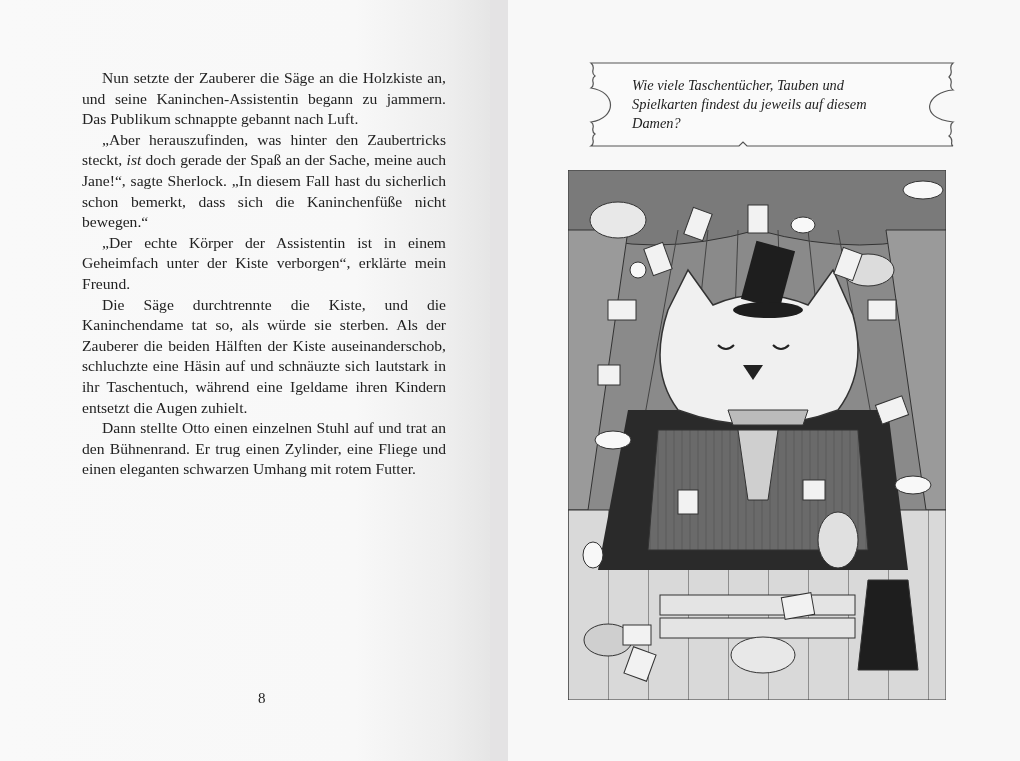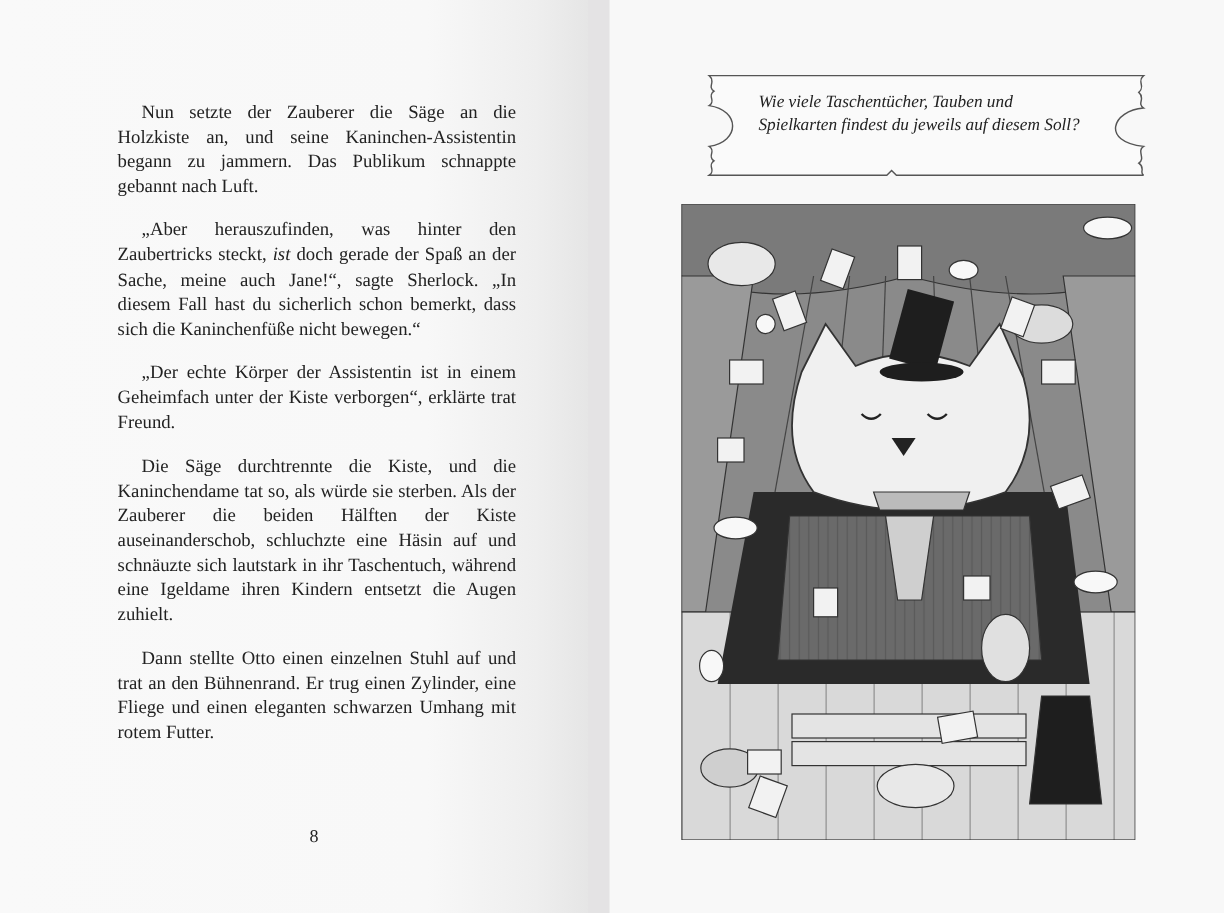--- a/index.html
+++ b/index.html
@@ -19,21 +19,21 @@
   .page-right {
     position: absolute; left: 508px; top: 0; width: 512px; height: 761px;
     background: #f8f8f8;
   }
   .text-block {
     position: absolute; left: 82px; top: 68px; width: 364px;
     font-family: "Liberation Serif", serif;
     font-size: 15.6px; line-height: 20.6px; color: #222;
     text-align: justify; hyphens: manual;
   }
-  .text-block p { margin: 16px; text-indent: 20px; }
+  .text-block p { margin: 0; text-indent: 20px; }
   .page-number {
     position: absolute; left: 258px; top: 690px;
     font-family: "Liberation Serif", serif; font-size: 15px; color: #222;
   }
   .banner {
     position: absolute; left: 587px; top: 60px; width: 370px; height: 88px;
   }
   .banner svg { position: absolute; left: 0; top: 0; }
   .banner-text {
     position: absolute; left: 45px; top: 16px; width: 270px;
@@ -46,35 +46,35 @@
   }
   .illustration svg { position: absolute; left: -1.5px; top: -1.5px; }
 </style>
 </head>
 <body>
 
 <div class="page-left">
   <div class="text-block">
     <p>Nun setzte der Zauberer die Säge an die Holzkiste an, und seine Kaninchen-Assistentin begann zu jammern. Das Publikum schnappte gebannt nach Luft.</p>
     <p><span>„Aber herauszufinden, was hinter den Zaubertricks steckt, </span><i>ist</i><span> doch gerade der Spaß an der Sache, meine auch Jane!“, sagte Sherlock. „In diesem Fall hast du sicherlich schon bemerkt, dass sich die Kaninchenfüße nicht bewegen.“</span></p>
-    <p>„Der echte Körper der Assistentin ist in einem Geheimfach unter der Kiste verborgen“, erklärte trat Freund.</p>
+    <p>„Der echte Körper der Assistentin ist in einem Geheimfach unter der Kiste verborgen“, erklärte mein Freund.</p>
     <p>Die Säge durchtrennte die Kiste, und die Kaninchendame tat so, als würde sie sterben. Als der Zauberer die beiden Hälften der Kiste auseinanderschob, schluchzte eine Häsin auf und schnäuzte sich lautstark in ihr Taschentuch, während eine Igeldame ihren Kindern entsetzt die Augen zuhielt.</p>
     <p>Dann stellte Otto einen einzelnen Stuhl auf und trat an den Bühnenrand. Er trug einen Zylinder, eine Fliege und einen eleganten schwarzen Umhang mit rotem Futter.</p>
   </div>
   <div class="page-number">8</div>
 </div>
 <div class="gutter"></div>
 
 <div class="page-right"></div>
 
 <div class="banner">
   <svg width="370" height="88" viewBox="0 0 370 88">
     <path d="M4,3 L366,3 C360,8 368,12 362,17 C368,22 360,26 366,30 C340,32 330,58 366,62 C360,66 368,72 362,76 C368,80 362,84 366,86 L160,86 L156,82 L152,86 L4,86 C10,82 2,78 8,74 C2,70 10,66 4,62 C30,58 30,32 4,28 C10,24 2,20 8,16 C2,12 10,8 4,3 Z" fill="#fafafa" stroke="#555" stroke-width="1.2"></path>
   </svg>
-  <div class="banner-text">Wie viele Taschentücher, Tauben und Spielkarten findest du jeweils auf diesem Soll?</div>
+  <div class="banner-text">Wie viele Taschentücher, Tauben und Spielkarten findest du jeweils auf diesem Damen?</div>
 </div>
 
 <div class="illustration">
   <svg width="378" height="530" viewBox="0 0 378 530">
     <defs>
       <pattern id="stripes" width="8" height="8" patternUnits="userSpaceOnUse">
         <rect width="8" height="8" fill="#6a6a6a"></rect>
         <line x1="2" y1="0" x2="2" y2="8" stroke="#5a5a5a" stroke-width="1"></line>
       </pattern>
       <pattern id="wood" width="40" height="20" patternUnits="userSpaceOnUse">

